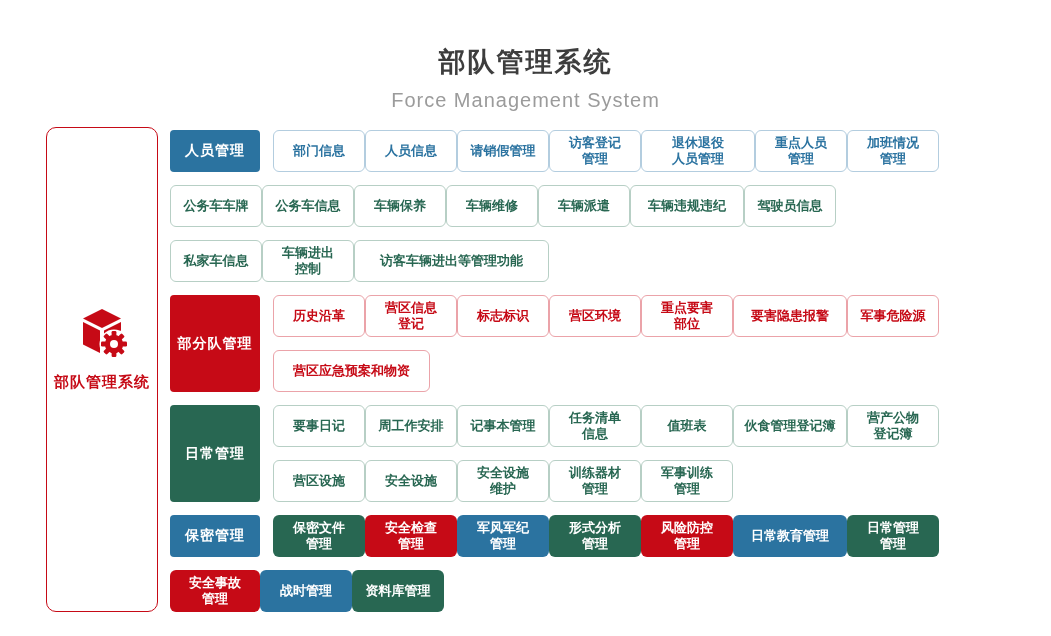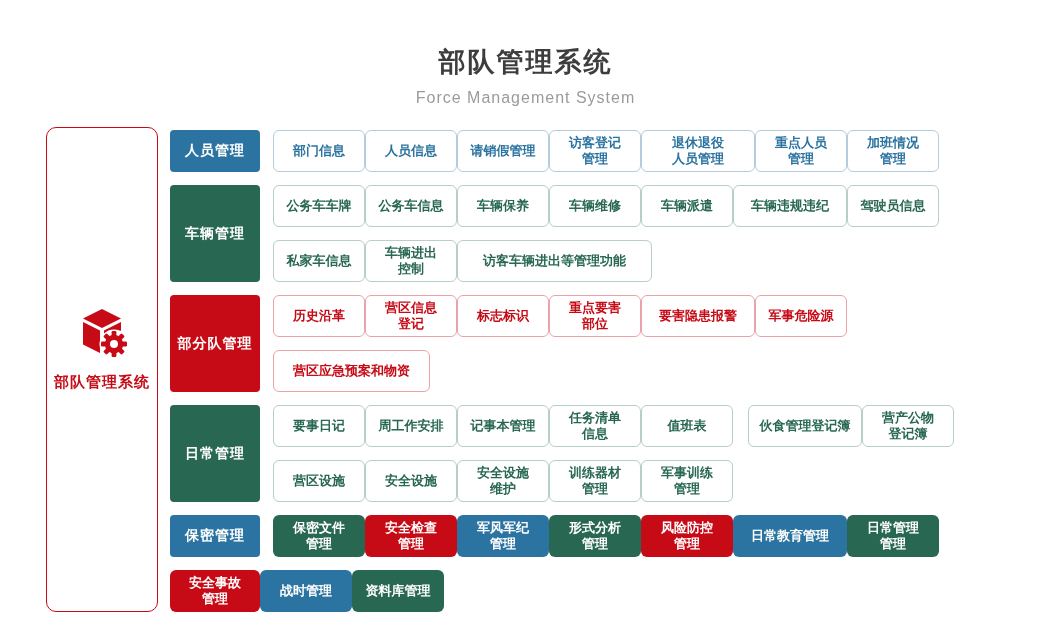--- a/index.html
+++ b/index.html
@@ -6,21 +6,21 @@
     --blue:#2b73a0; --green:#286752; --red:#c60a16;
     --blue-border:#b3cddf; --green-border:#b7cfc5; --red-border:#eba3a9;
     --title:#3d3d3d; --subtitle:#9b9b9b;
   }
   *{ box-sizing:border-box; margin:0; padding:0; }
   body{ background:#ffffff; font-family:"Liberation Sans", sans-serif; }
   .canvas{ position:relative; width:1051px; height:636px; background:#ffffff; overflow:hidden;border-radius:17px; }
 
   header{ position:absolute; top:44px; left:0; right:0; text-align:center; }
   .page-title{ font-size:27px; font-weight:bold; color:var(--title); letter-spacing:2px; }
-  .page-subtitle{ margin-top:9px; font-size:16px; color:var(--subtitle); letter-spacing:1px; }
+  .page-subtitle{ margin-top:9px; font-size:20px; color:var(--subtitle); letter-spacing:1px; }
 
   .root-box{ position:absolute; left:46px; top:127px; width:112px; height:485px;
     border:1px solid var(--red); border-radius:10px; background:#fff;
     display:flex; flex-direction:column; align-items:center; justify-content:center; gap:14px; }
   .root-icon{ width:58px; height:52px; margin-top:-40px; }
   .root-label{ color:var(--red); font-size:15px; font-weight:bold; letter-spacing:1px; }
 
   #sections{ position:absolute; left:170px; top:130px; width:860px;
     display:flex; flex-direction:column; gap:13px; }
   .section{ display:flex; gap:13px; align-items:stretch; }
@@ -92,21 +92,20 @@
             <div class="box outline blue" style="flex: 0 0 114px;">退休退役
 人员管理</div>
             <div class="box outline blue">重点人员
 管理</div>
             <div class="box outline blue">加班情况
 管理</div>
           </div>
         </div>
       </div>
       <div class="section">
-        <div class="sec-label green">车辆管理</div>
         <div class="rows">
           <div class="row">
             <div class="box outline green">公务车车牌</div>
             <div class="box outline green">公务车信息</div>
             <div class="box outline green">车辆保养</div>
             <div class="box outline green">车辆维修</div>
             <div class="box outline green">车辆派遣</div>
             <div class="box outline green" style="flex: 0 0 114px;">车辆违规违纪</div>
             <div class="box outline green">驾驶员信息</div>
           </div>
@@ -119,41 +118,42 @@
         </div>
       </div>
       <div class="section">
         <div class="sec-label red">部分队管理</div>
         <div class="rows">
           <div class="row">
             <div class="box outline red">历史沿革</div>
             <div class="box outline red">营区信息
 登记</div>
             <div class="box outline red">标志标识</div>
+            <div class="box outline red">营区环境</div>
             <div class="box outline red">重点要害
 部位</div>
             <div class="box outline red" style="flex: 0 0 114px;">要害隐患报警</div>
             <div class="box outline red">军事危险源</div>
           </div>
           <div class="row">
             <div class="box outline red" style="flex: 0 0 157px;">营区应急预案和物资</div>
           </div>
         </div>
       </div>
       <div class="section">
         <div class="sec-label green">日常管理</div>
         <div class="rows">
           <div class="row">
             <div class="box outline green">要事日记</div>
             <div class="box outline green">周工作安排</div>
             <div class="box outline green">记事本管理</div>
             <div class="box outline green">任务清单
 信息</div>
             <div class="box outline green">值班表</div>
-            <div class="box outline green" style="flex: 0 0 114px; margin-left: 15px;">伙食管理登记簿</div>
+            <div class="box outline green" style="flex: 0 0 114px;">伙食管理登记簿</div>
             <div class="box outline green">营产公物
 登记簿</div>
           </div>
           <div class="row">
             <div class="box outline green">营区设施</div>
             <div class="box outline green">安全设施</div>
             <div class="box outline green">安全设施
 维护</div>
             <div class="box outline green">训练器材
 管理</div>

